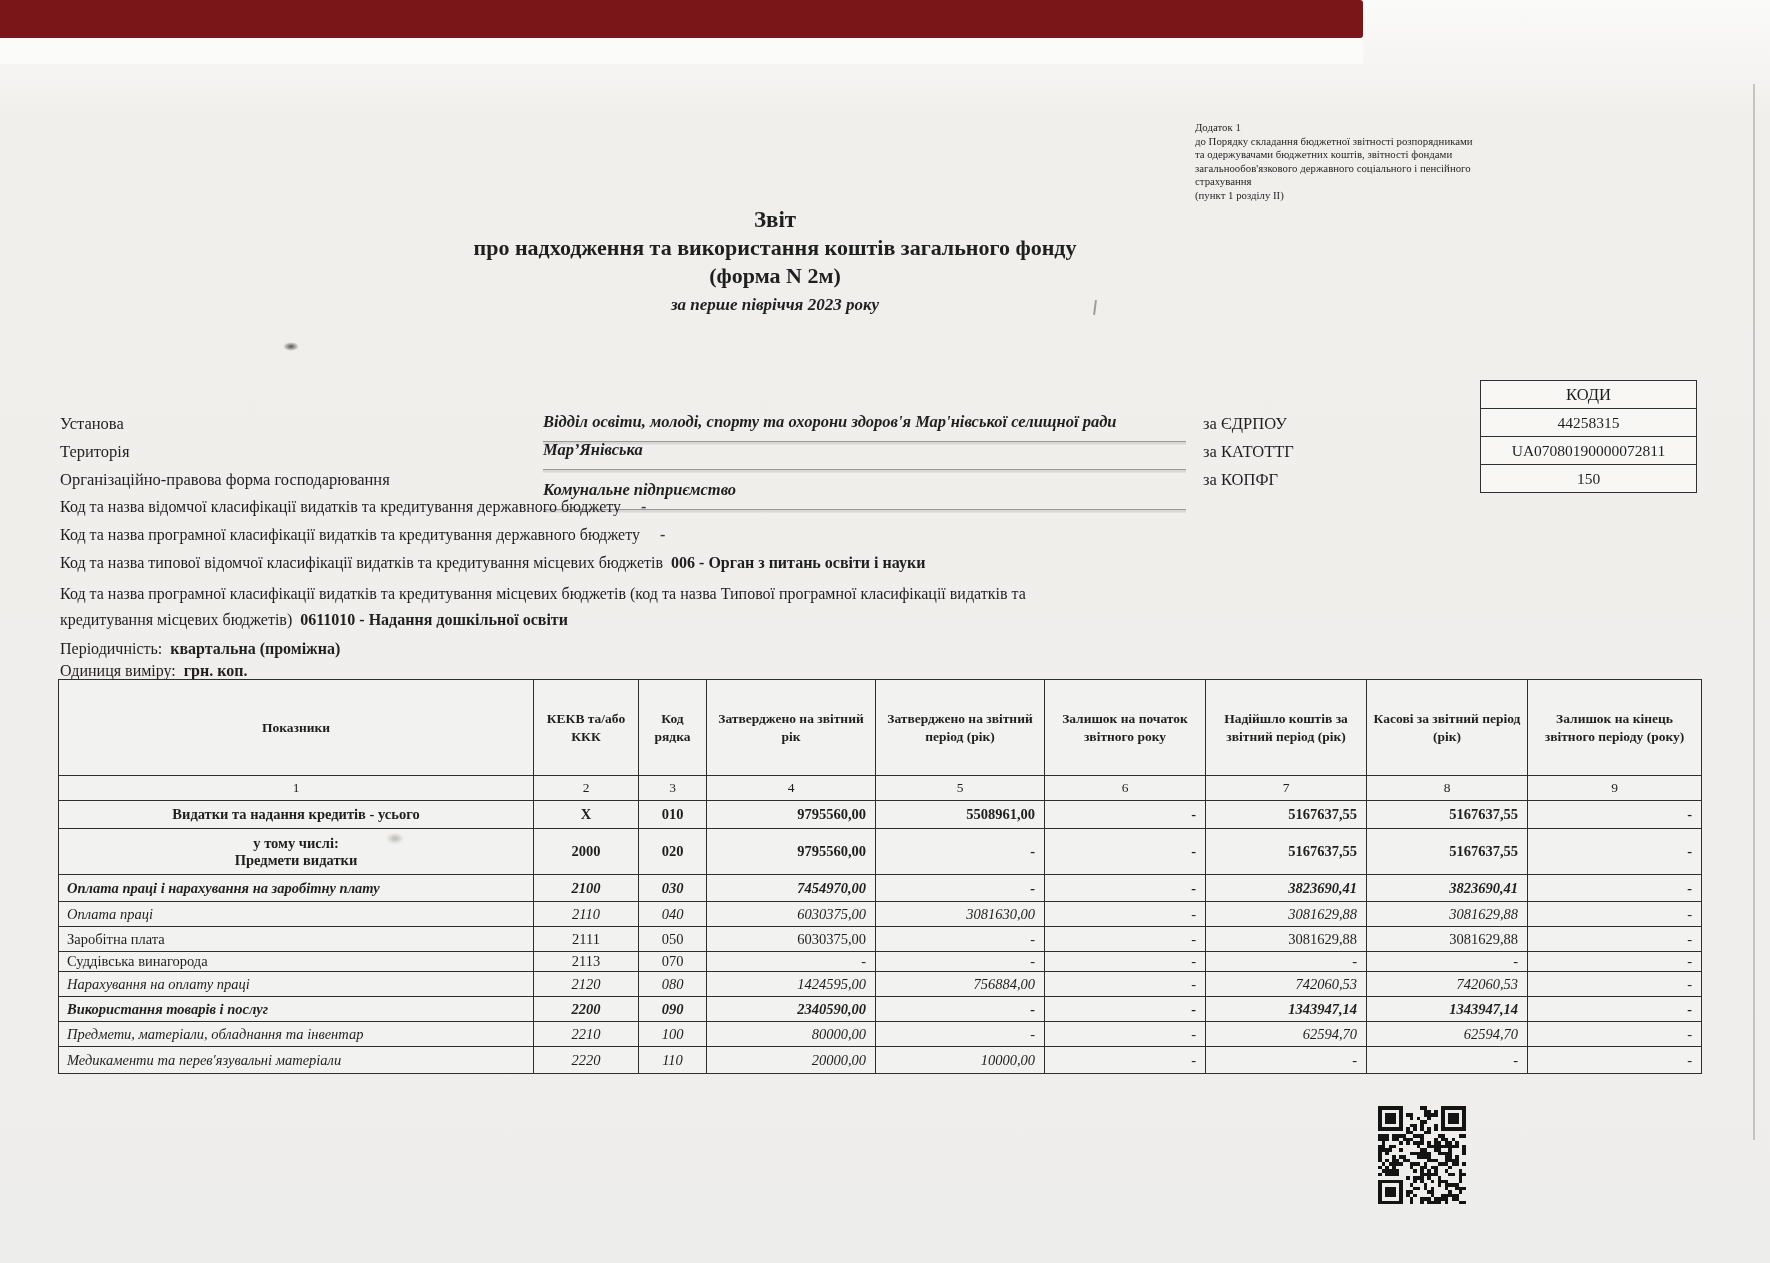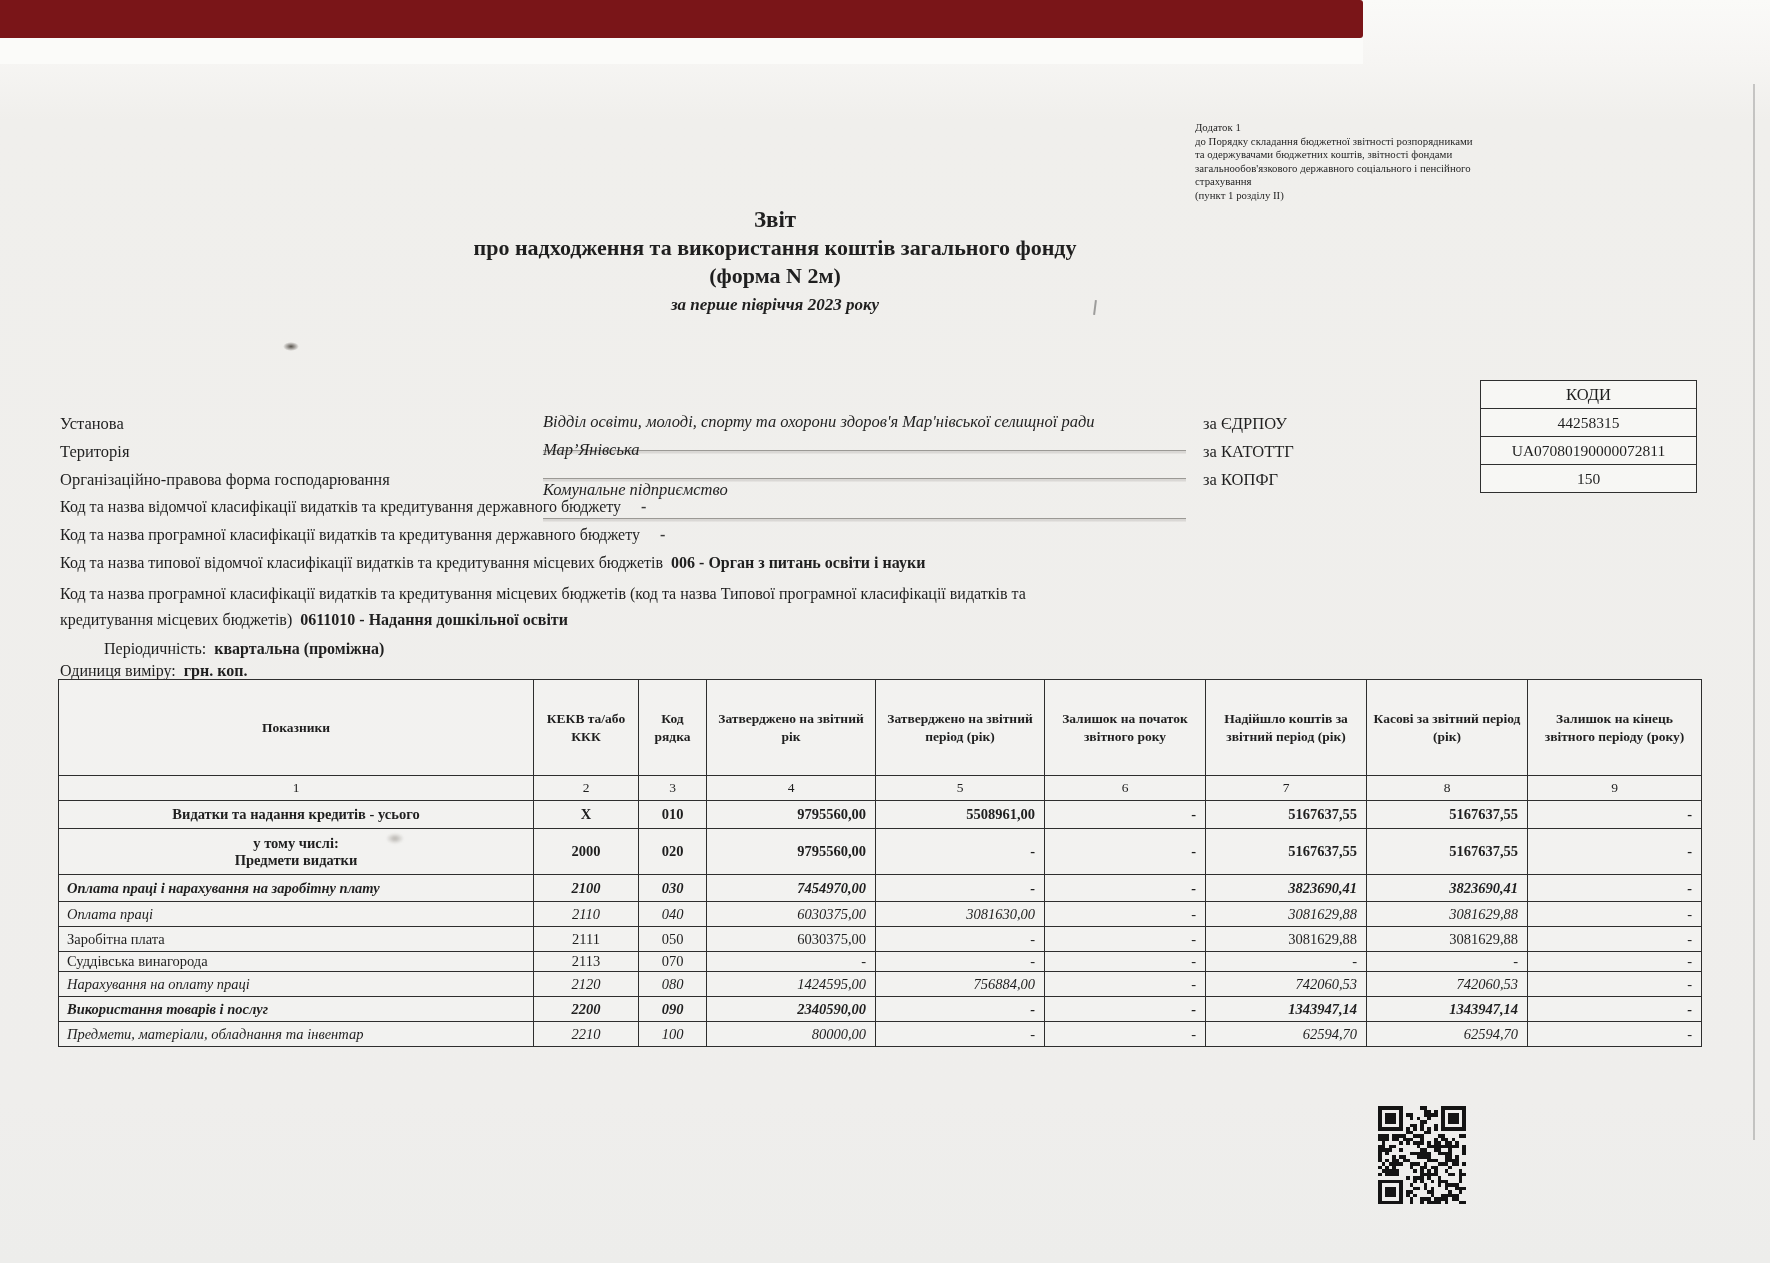--- a/index.html
+++ b/index.html
@@ -17,22 +17,22 @@
   
   .annotation{position:absolute;left:1195px;top:121px;width:345px;font-size:10.8px;line-height:13.6px;color:#262626;}
   
   .title-wrap{position:absolute;left:180px;top:206px;width:1190px;text-align:center;}
   .t1{font-size:23px;font-weight:bold;line-height:28px;}
   .t2{font-size:22px;font-weight:bold;line-height:28px;}
   .t3{font-size:22px;font-weight:bold;line-height:28px;}
   .t4{font-size:17px;font-weight:bold;font-style:italic;line-height:26px;margin-top:2px;}
   
   .org-label{position:absolute;left:60px;font-size:16.5px;white-space:nowrap;}
-  .org-value{position:absolute;left:543px;width:643px;font-size:16.5px;font-weight:normal;font-style:italic;white-space:nowrap;
-             border-bottom:1.5px solid #9b9995;box-shadow:0 2.5px 0 rgba(150,148,144,.25);padding-bottom:18px;}
+  .org-value{position:absolute;left:543px;width:643px;font-size:16.5px;font-weight:bold;font-style:italic;white-space:nowrap;
+             border-bottom:1.5px solid #9b9995;box-shadow:0 2.5px 0 rgba(150,148,144,.25);padding-bottom:9px;}
   .code-label{position:absolute;left:1203px;font-size:16.5px;white-space:nowrap;}
   .codes-box{position:absolute;left:1480px;top:380px;width:215px;border:1.6px solid #2f2f2f;background:rgba(252,252,250,.6);}
   .codes-box .crow{height:27px;line-height:27px;text-align:center;font-size:15.5px;border-top:1.2px solid #2f2f2f;overflow:hidden;}
   .codes-box .crow:first-child{border-top:none;font-size:16.5px;}
   
   .cls{position:absolute;left:60px;font-size:16px;line-height:20px;}
   .cls b{font-weight:bold;}
   .dash-mark{display:inline-block;margin-left:20px;color:#3a3a3a;font-weight:bold;}
   
   table.report{position:absolute;left:58px;top:679px;border-collapse:collapse;table-layout:fixed;width:1643px;
@@ -109,21 +109,21 @@
   </div>
   <div class="cls" style="top:553px;white-space:nowrap;">
     <span>Код та назва типової відомчої класифікації видатків та кредитування місцевих бюджетів</span>&nbsp;
     <b>006 - Орган з питань освіти і науки</b>
   </div>
   <div class="cls" style="top:581px;width:1040px;line-height:26px;">
     <span>Код та назва програмної класифікації видатків та кредитування місцевих бюджетів (код та назва Типової програмної класифікації видатків та кредитування місцевих бюджетів)</span>&nbsp;
     <b>0611010 - Надання дошкільної освіти</b>
   </div>
 
-  <div class="cls" style="top:639px;margin-left:44px;">
+  <div class="cls" style="top:639px;">
     <span>Періодичність:</span>&nbsp;
     <b>квартальна (проміжна)</b>
   </div>
   <div class="cls" style="top:661px;">
     <span>Одиниця виміру:</span>&nbsp;
     <b>грн. коп.</b>
   </div>
 
   <table class="report" id="report-table">
     <colgroup>
@@ -253,20 +253,31 @@
         </tr>
         <tr class="datarow st-italic" style="height: 25px;">
           <td class="c-label" style="text-align: left; padding-left: 8px;">Предмети, матеріали, обладнання та інвентар</td>
           <td class="c-code">2210</td>
           <td class="c-code">100</td>
           <td class="c-num">80000,00</td>
           <td class="c-num">-</td>
           <td class="c-num">-</td>
           <td class="c-num">62594,70</td>
           <td class="c-num">62594,70</td>
+          <td class="c-num">-</td>
+        </tr>
+        <tr class="datarow st-italic" style="height: 27px;">
+          <td class="c-label" style="text-align: left; padding-left: 8px;">Медикаменти та перев'язувальні матеріали</td>
+          <td class="c-code">2220</td>
+          <td class="c-code">110</td>
+          <td class="c-num">20000,00</td>
+          <td class="c-num">10000,00</td>
+          <td class="c-num">-</td>
+          <td class="c-num">-</td>
+          <td class="c-num">-</td>
           <td class="c-num">-</td>
         </tr>
       </tbody>
   </table>
 
   <div class="smudge1"></div>
   <div class="smudge2"></div>
   <div class="tick1"></div>
 
   <svg class="qr" viewBox="0 0 25 28" shape-rendering="crispEdges" id="qr-svg">

